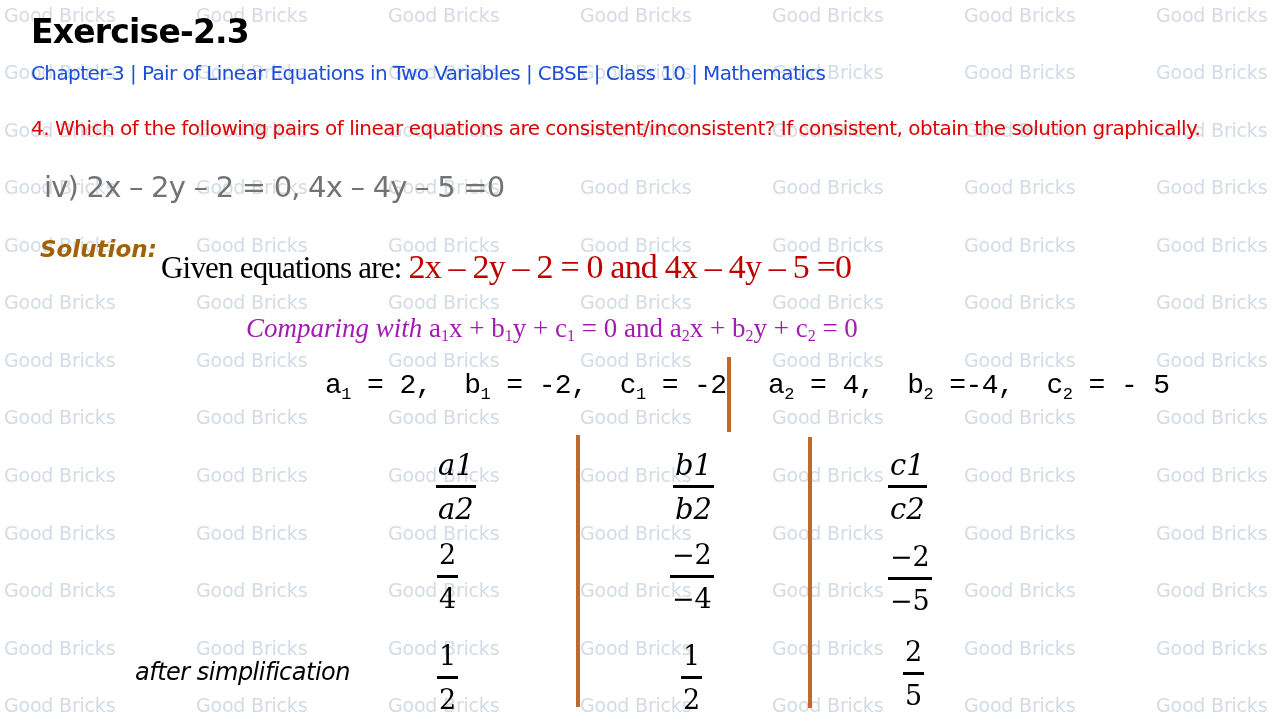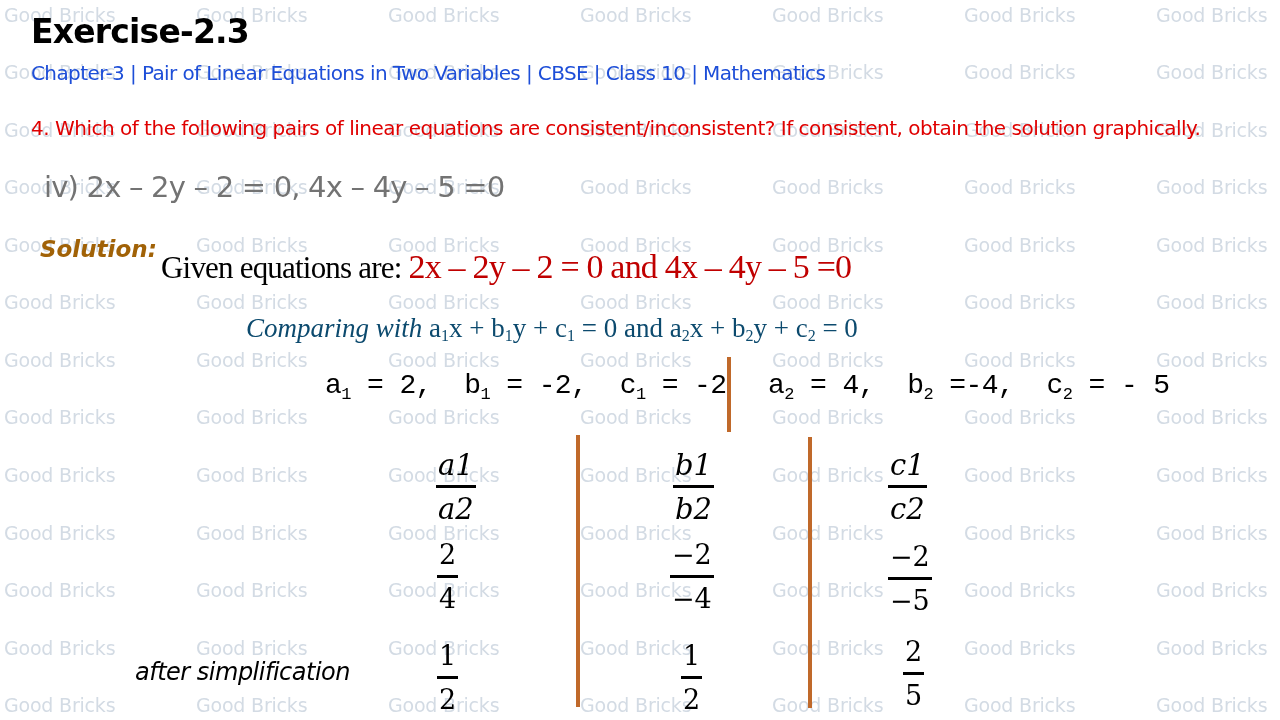--- a/index.html
+++ b/index.html
@@ -15,21 +15,21 @@
     letter-spacing: -0.2px;
   }
   .abs { position: absolute; z-index: 1; white-space: nowrap; }
   .title { left: 31px; top: 12px; font-size: 33px; font-weight: bold; color: #000; font-family: "DejaVu Sans", sans-serif; letter-spacing: -0.8px; }
   .subtitle { left: 31px; top: 61px; font-size: 20px; color: #1d4ed8; font-family: "DejaVu Sans", sans-serif; letter-spacing: -0.6px; }
   .question { left: 31px; top: 104px; width: 1230px; font-size: 20px; color: #e00000; font-family: "DejaVu Sans", sans-serif; line-height: 25px; white-space: normal; letter-spacing: -0.5px; margin-top: 12px; }
   .part { left: 44px; top: 170px; font-size: 29px; color: #737373; font-family: "DejaVu Sans", sans-serif; letter-spacing: -0.8px; }
   .solution { left: 40px; top: 236px; font-size: 23px; color: #a16207; font-weight: bold; font-style: italic; font-family: "DejaVu Sans", sans-serif; }
   .given { left: 118px; top: 248px; font-size: 31px; color: #000; font-family: Liberation Serif, serif; letter-spacing: -0.8px; margin-left: 43px; }
   .given .eq { color: #c00000; font-size: 34px; }
-  .compare { left: 246px; top: 313px; font-size: 27px; color: #0c4a6e; font-family: "Liberation Serif", "DejaVu Serif", serif; }
+  .compare { left: 246px; top: 313px; font-size: 27px; color: #a21caf; font-family: "Liberation Serif", "DejaVu Serif", serif; }
   .compare .it { font-style: italic; }
   .compare sub { font-size: 16px; vertical-align: -4px; }
   .coef { top: 370px; font-size: 28px; color: #000; font-family: Liberation Mono, monospace; letter-spacing: -0.6px; }
   .coef sub { font-size: 17px; vertical-align: -6px; }
   .coef1 { left: 325px; }
   .coef2 { left: 768px; }
   .vline { position: absolute; width: 4px; background: #c0692a; z-index: 1; }
   .frac {
     position: absolute; z-index: 1; display: flex; flex-direction: column; align-items: center;
     font-family: "DejaVu Serif", "Liberation Serif", serif; color: #000; font-size: 27px;

